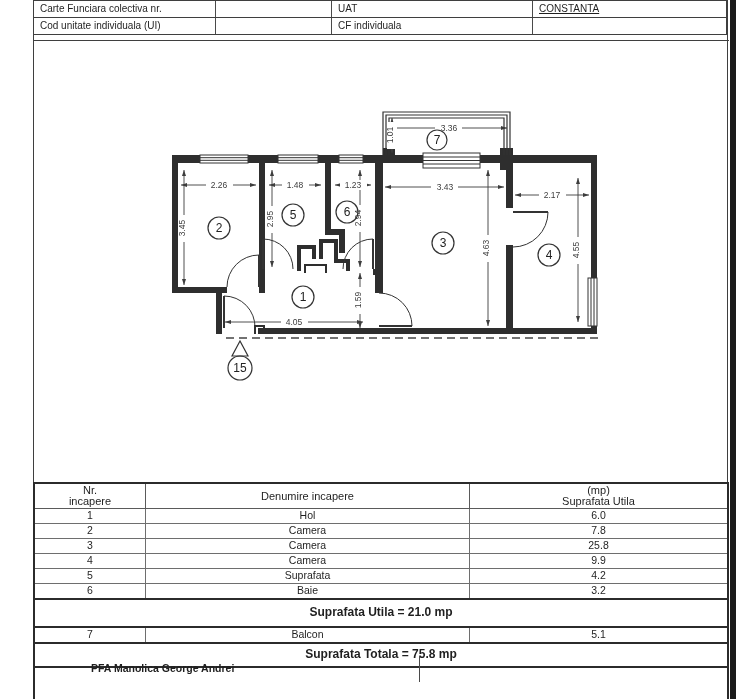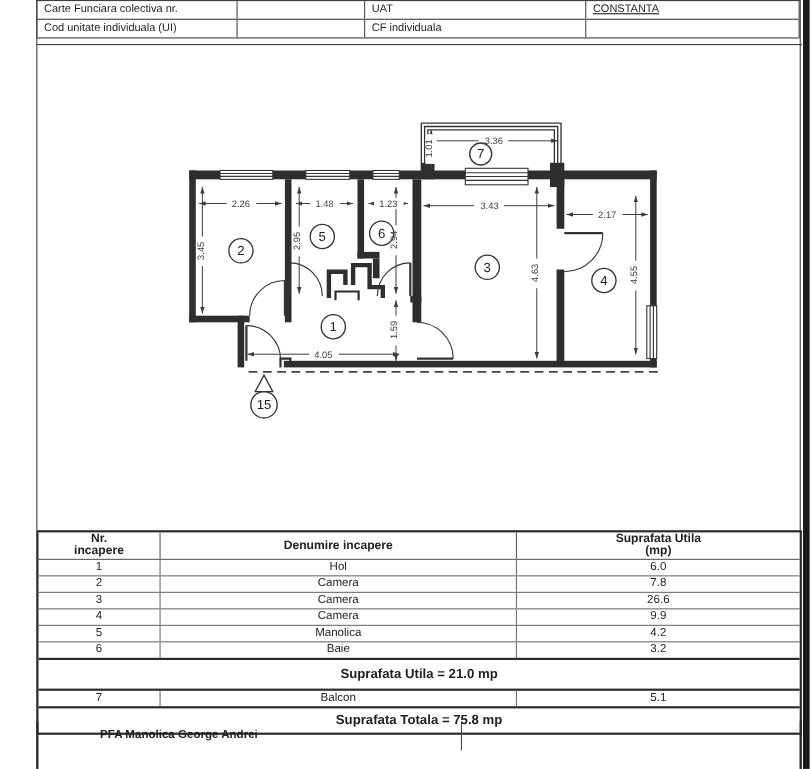--- a/index.html
+++ b/index.html
@@ -15,21 +15,21 @@
   .ht-cell{font-size:10px;line-height:15px;padding-left:6px;border-right:1.4px solid #4a4a4a;
            white-space:nowrap;overflow:hidden;}
   .ht-cell:last-child{border-right:none;text-decoration:underline;}
 
   
   .plan-svg{position:absolute;left:33px;top:40px;}
 
   
   .rooms-table{position:absolute;left:33px;top:482px;width:692px;border:2px solid #2b2b2b;box-sizing:content-box;background:#fff;}
   .rt-hrow{display:grid;grid-template-columns:111px 324px 1fr;height:24px;border-bottom:1.2px solid #5a5a5a;}
-  .rt-head{font-weight:bold;font-size:11px;line-height:11px;text-align:center;display:flex;flex-direction:column;justify-content:center;border-right:1.2px solid #5a5a5a;}
+  .rt-head{font-weight:normal;font-size:11px;line-height:11px;text-align:center;display:flex;flex-direction:column;justify-content:center;border-right:1.2px solid #5a5a5a;}
   .rt-head:last-child{border-right:none;}
   .rt-row{display:grid;grid-template-columns:111px 324px 1fr;height:14px;border-bottom:1px solid #6e6e6e;}
   .rt-row.noline{border-bottom:none;}
   .rt-cell{font-size:10.5px;line-height:13px;text-align:center;border-right:1px solid #6e6e6e;overflow:hidden;}
   .rt-cell:last-child{border-right:none;}
   .rt-merged{height:26px;border-top:2px solid #2b2b2b;border-bottom:2px solid #2b2b2b;
              font-weight:bold;font-size:12px;line-height:25px;text-align:center;}
   .rt-merged.totala{height:22px;border-bottom:none;line-height:21px;}
 
   
@@ -268,48 +268,48 @@
   <div class="rooms-table">
     <div class="rt-hrow">
       <div class="rt-head">
         <span>Nr.</span>
         <span>incapere</span>
       </div>
       <div class="rt-head">
         <span>Denumire incapere</span>
       </div>
       <div class="rt-head">
+        <span>(mp)</span>
         <span>Suprafata Utila</span>
-        <span>(mp)</span>
       </div>
     </div>
 
     <div class="rt-row">
       <div class="rt-cell">1</div>
       <div class="rt-cell">Hol</div>
       <div class="rt-cell">6.0</div>
     </div>
     <div class="rt-row">
       <div class="rt-cell">2</div>
       <div class="rt-cell">Camera</div>
       <div class="rt-cell">7.8</div>
     </div>
     <div class="rt-row">
       <div class="rt-cell">3</div>
       <div class="rt-cell">Camera</div>
-      <div class="rt-cell">26.6</div>
+      <div class="rt-cell">25.8</div>
     </div>
     <div class="rt-row">
       <div class="rt-cell">4</div>
       <div class="rt-cell">Camera</div>
       <div class="rt-cell">9.9</div>
     </div>
     <div class="rt-row">
       <div class="rt-cell">5</div>
-      <div class="rt-cell">Manolica</div>
+      <div class="rt-cell">Suprafata</div>
       <div class="rt-cell">4.2</div>
     </div>
     <div class="rt-row noline">
       <div class="rt-cell">6</div>
       <div class="rt-cell">Baie</div>
       <div class="rt-cell">3.2</div>
     </div>
 
     <div class="rt-merged">Suprafata Utila =  21.0 mp</div>
 

